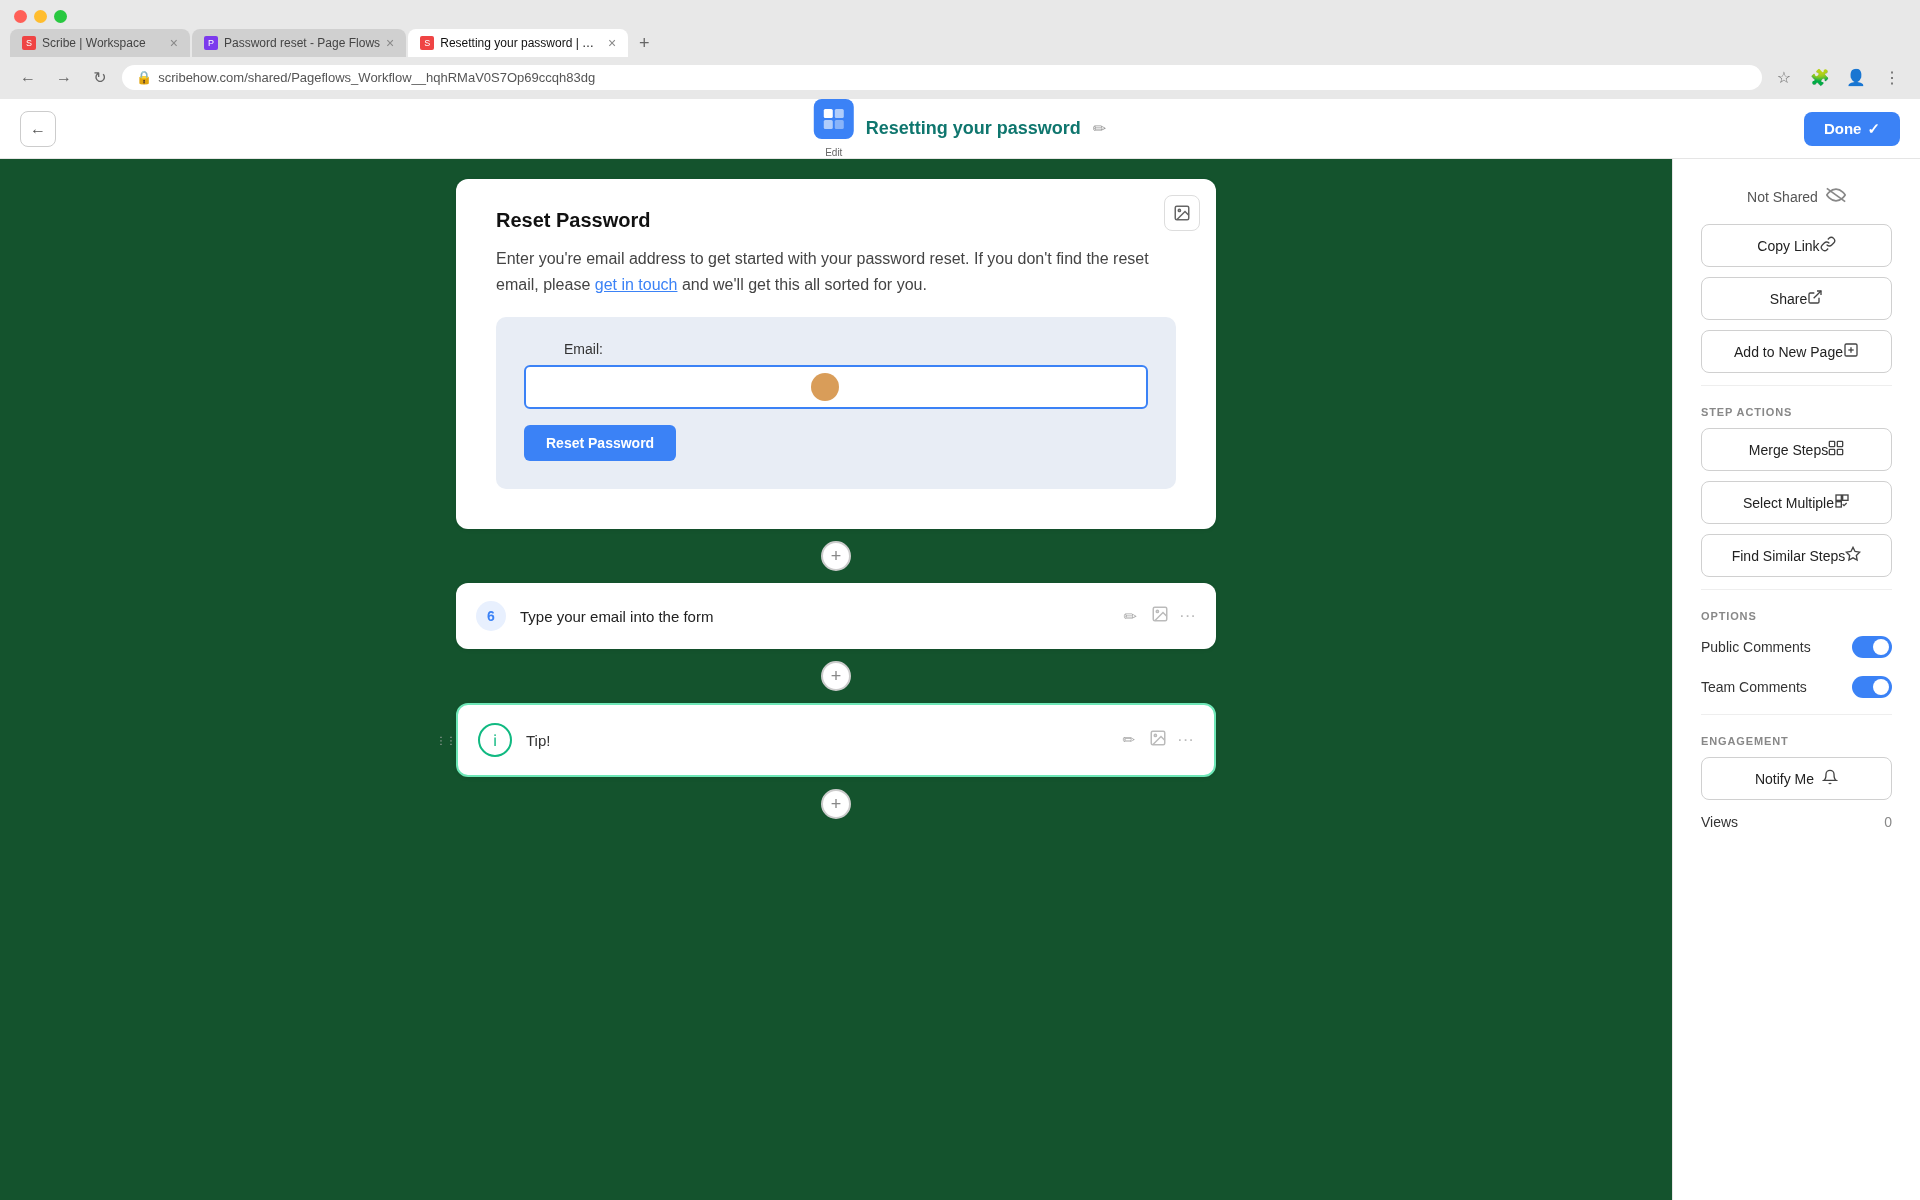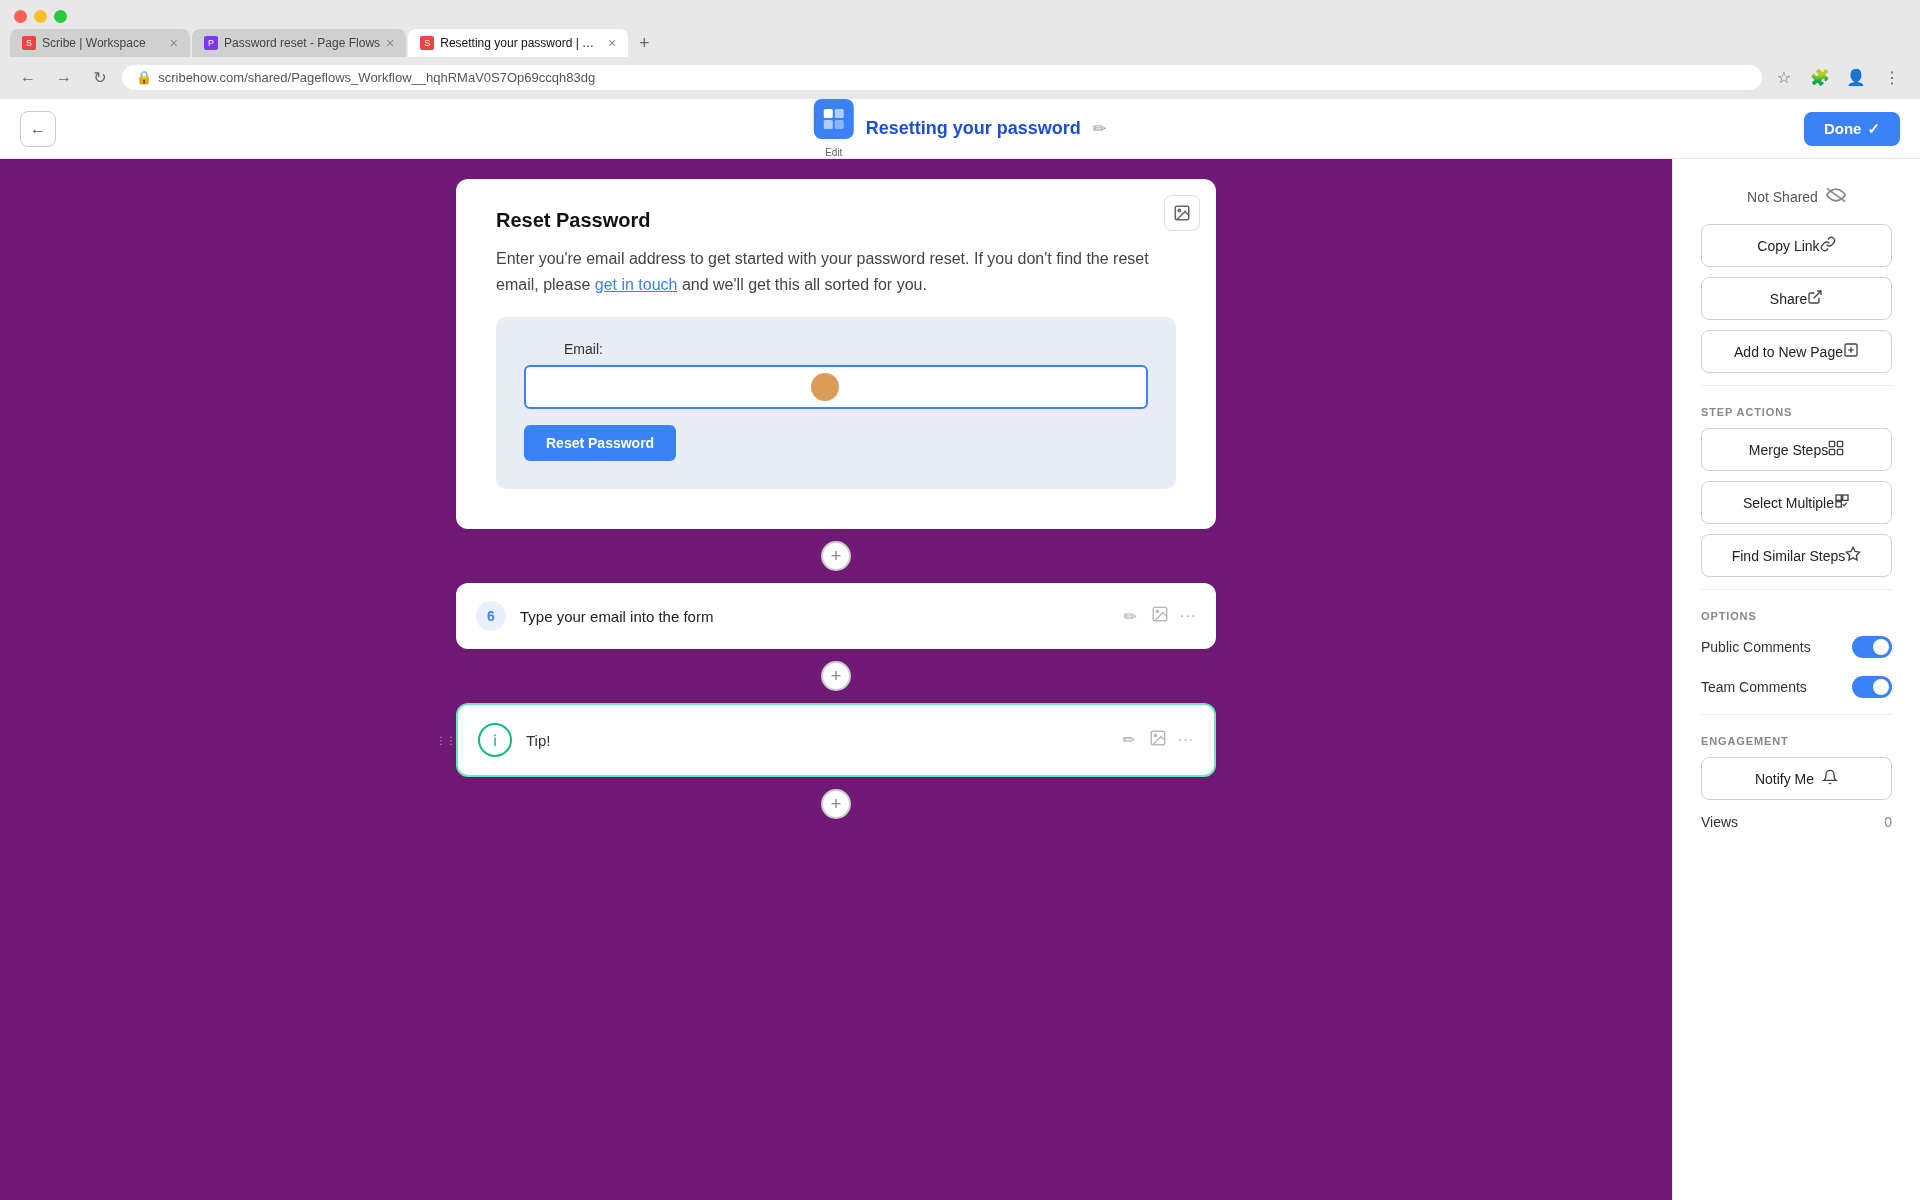--- a/index.html
+++ b/index.html
@@ -160,21 +160,21 @@
       margin-top: 8px;
     }
     .logo-container {
       display: flex;
       flex-direction: column;
       align-items: center;
     }
     .header-title {
       font-size: 18px;
       font-weight: 600;
-      color: #1d4ed8;
+      color: #0f766e;
     }
     .header-edit-icon {
       color: #999;
       font-size: 16px;
       cursor: pointer;
     }
     .header-right {
       margin-left: auto;
     }
     .done-btn {
@@ -196,21 +196,21 @@
       flex: 1;
       display: flex;
       overflow: hidden;
     }
 
     
     .content-area {
       flex: 1;
       overflow-y: auto;
       padding: 20px 60px;
-      background: #701a75;
+      background: #14532d;
       display: flex;
       flex-direction: column;
       align-items: center;
       gap: 0;
     }
 
     
     .step-card {
       background: white;
       border-radius: 12px;

